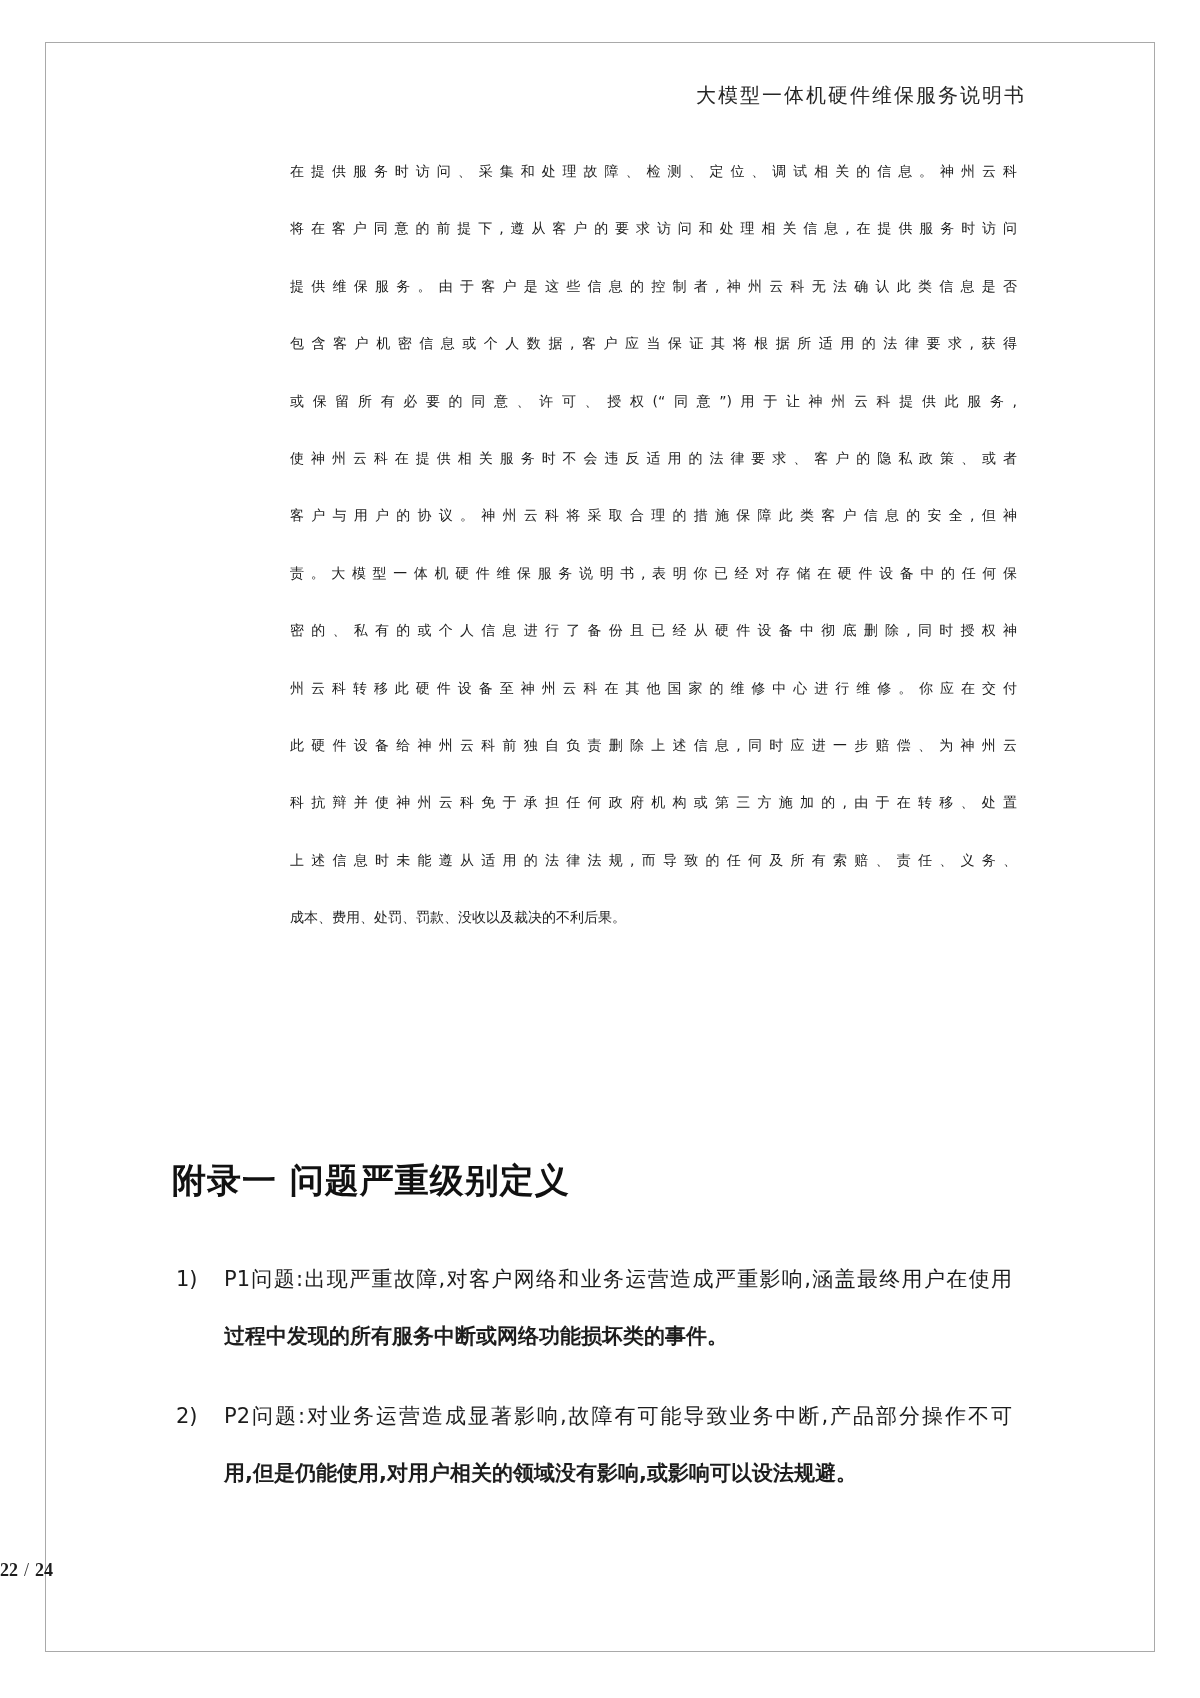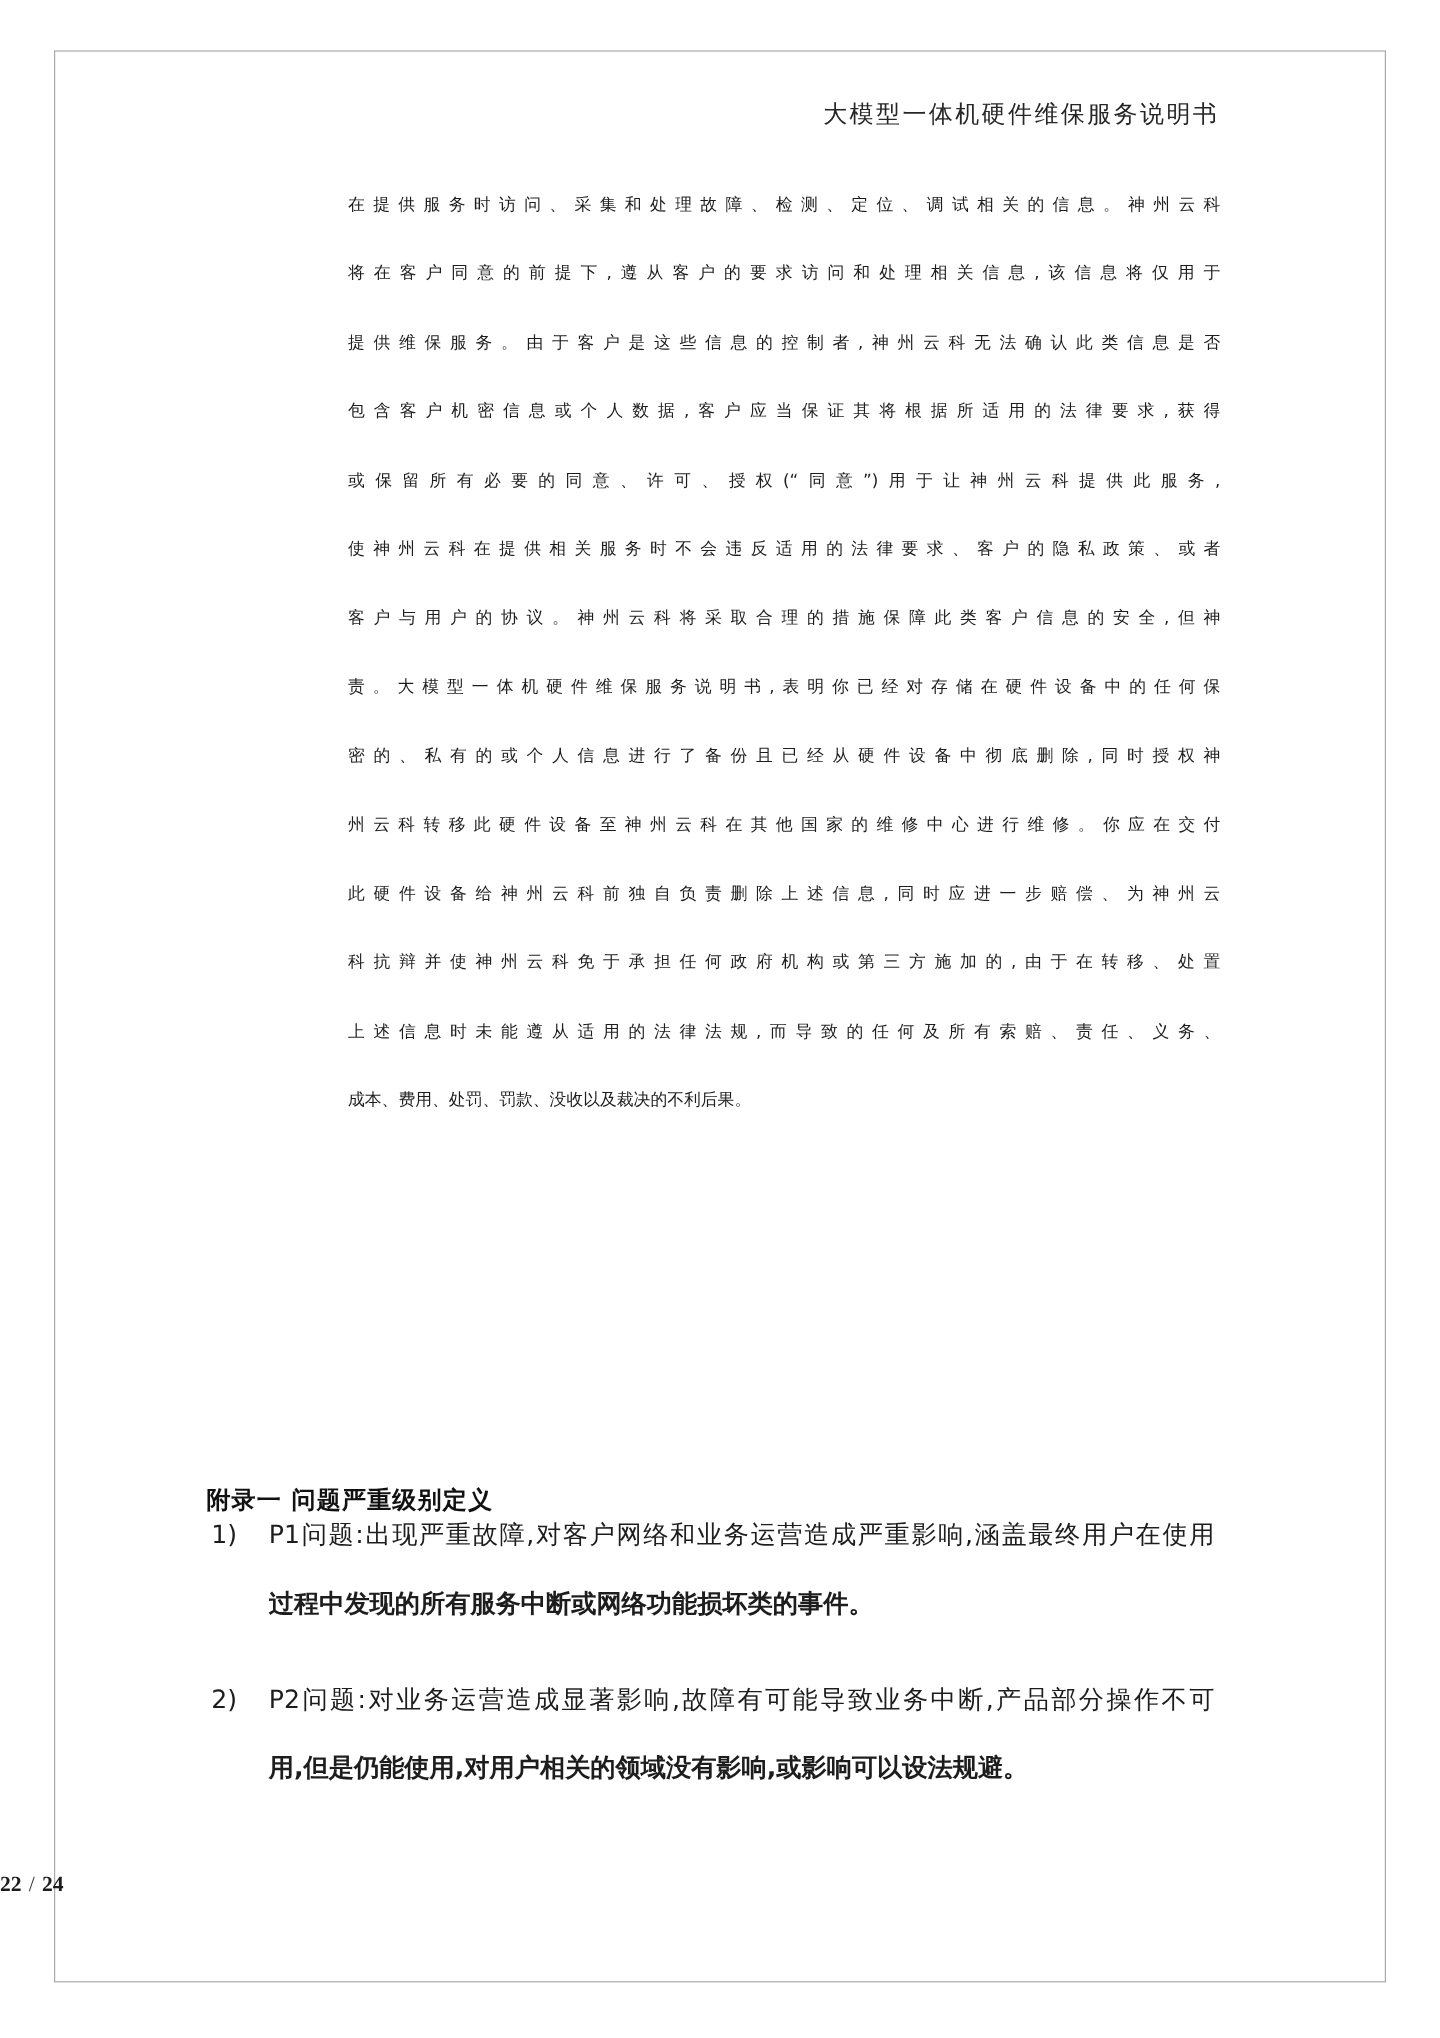--- a/index.html
+++ b/index.html
@@ -21,21 +21,21 @@
     top: 42px;
     width: 1110px;
     height: 1610px;
     border: 1px solid #a9a9a9;
     box-sizing: border-box;
     pointer-events: none;
   }
   .doc-header {
     position: absolute;
     top: 82px;
-    right: 184px;
+    right: 174px;
     font-size: 20px;
     letter-spacing: 2px;
     color: #262626;
     white-space: nowrap;
     text-align: right;
   }
   .body-paragraph {
     position: absolute;
     left: 290px;
     top: 143px;
@@ -49,22 +49,22 @@
     text-align-last: justify;
     overflow: visible;
     white-space: normal;
   }
   .body-line.last {
     text-align-last: left;
   }
   .appendix-heading {
     position: absolute;
     left: 172px;
-    top: 1219px;
-    font-size: 20px;
+    top: 1139px;
+    font-size: 34px;
     line-height: 36px;
     font-weight: bold;
     letter-spacing: 1px;
     color: #111111;
     white-space: nowrap;
   }
   .list-item {
     position: absolute;
     left: 176px;
     display: flex;
@@ -109,21 +109,21 @@
 </style>
 </head>
 <body>
 
 <div class="page-border"></div>
 
 <div class="doc-header">大模型一体机硬件维保服务说明书</div>
 
 <div class="body-paragraph">
   <div class="body-line">在提供服务时访问、采集和处理故障、检测、定位、调试相关的信息。神州云科</div>
-  <div class="body-line">将在客户同意的前提下,遵从客户的要求访问和处理相关信息,该信息将仅用于</div>
+  <div class="body-line">将在客户同意的前提下,遵从客户的要求访问和处理相关信息,在提供服务时访问</div>
   <div class="body-line">提供维保服务。由于客户是这些信息的控制者,神州云科无法确认此类信息是否</div>
   <div class="body-line">包含客户机密信息或个人数据,客户应当保证其将根据所适用的法律要求,获得</div>
   <div class="body-line">或保留所有必要的同意、许可、授权(“同意”)用于让神州云科提供此服务,</div>
   <div class="body-line">使神州云科在提供相关服务时不会违反适用的法律要求、客户的隐私政策、或者</div>
   <div class="body-line">客户与用户的协议。神州云科将采取合理的措施保障此类客户信息的安全,但神</div>
   <div class="body-line">责。大模型一体机硬件维保服务说明书,表明你已经对存储在硬件设备中的任何保</div>
   <div class="body-line">密的、私有的或个人信息进行了备份且已经从硬件设备中彻底删除,同时授权神</div>
   <div class="body-line">州云科转移此硬件设备至神州云科在其他国家的维修中心进行维修。你应在交付</div>
   <div class="body-line">此硬件设备给神州云科前独自负责删除上述信息,同时应进一步赔偿、为神州云</div>
   <div class="body-line">科抗辩并使神州云科免于承担任何政府机构或第三方施加的,由于在转移、处置</div>

